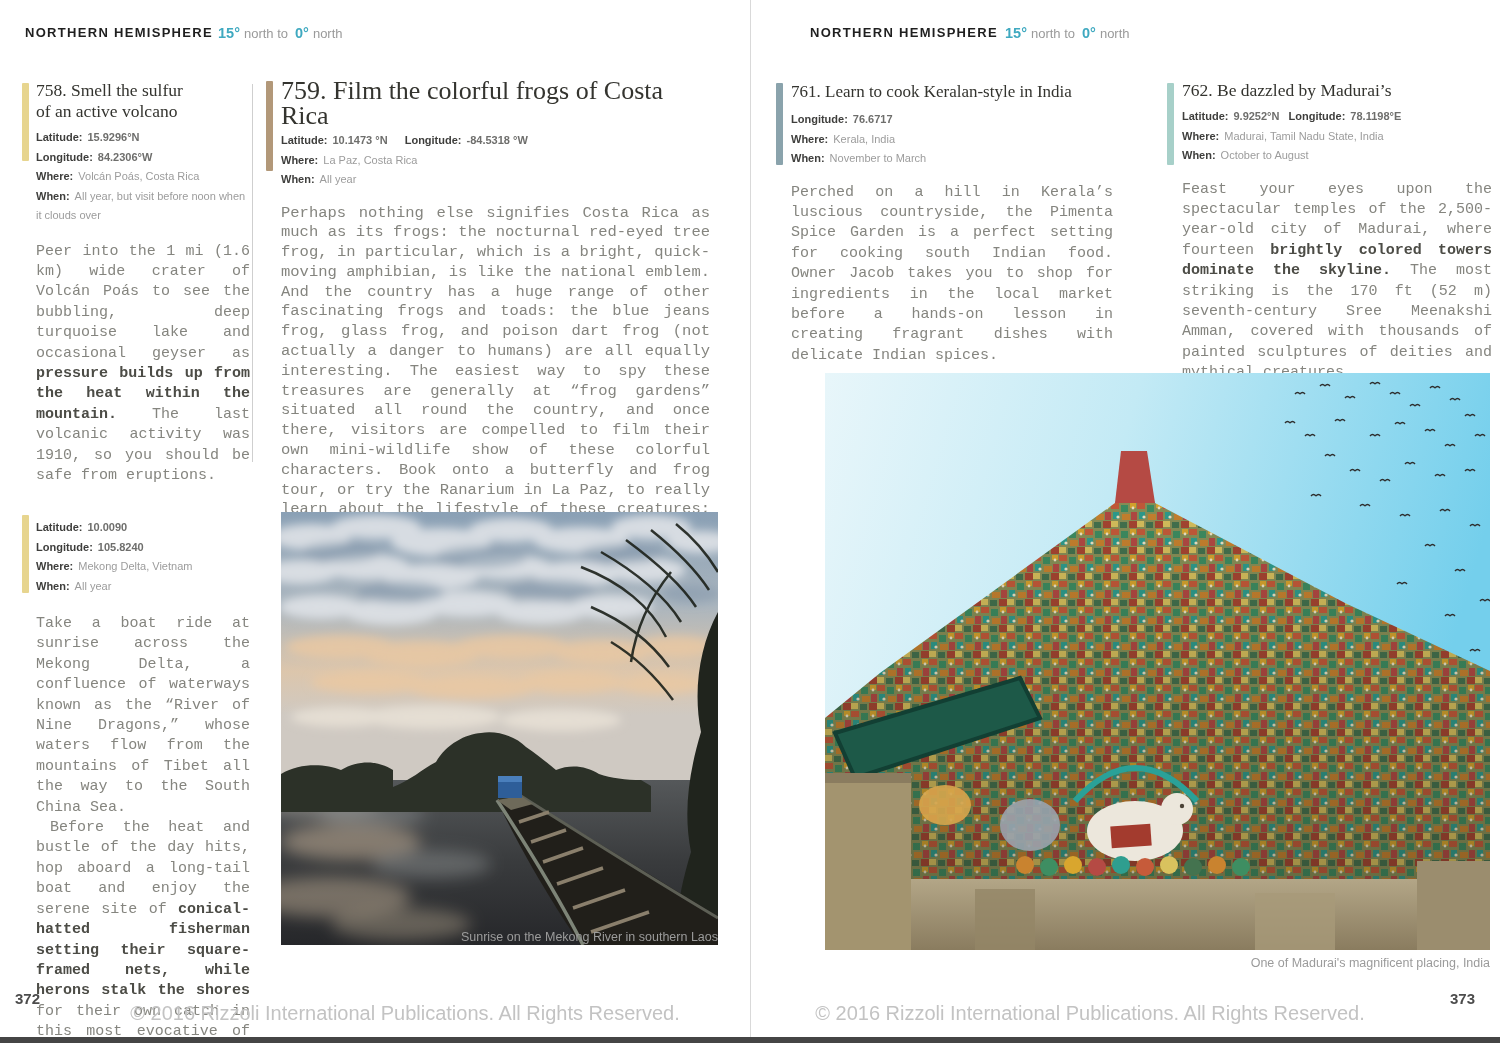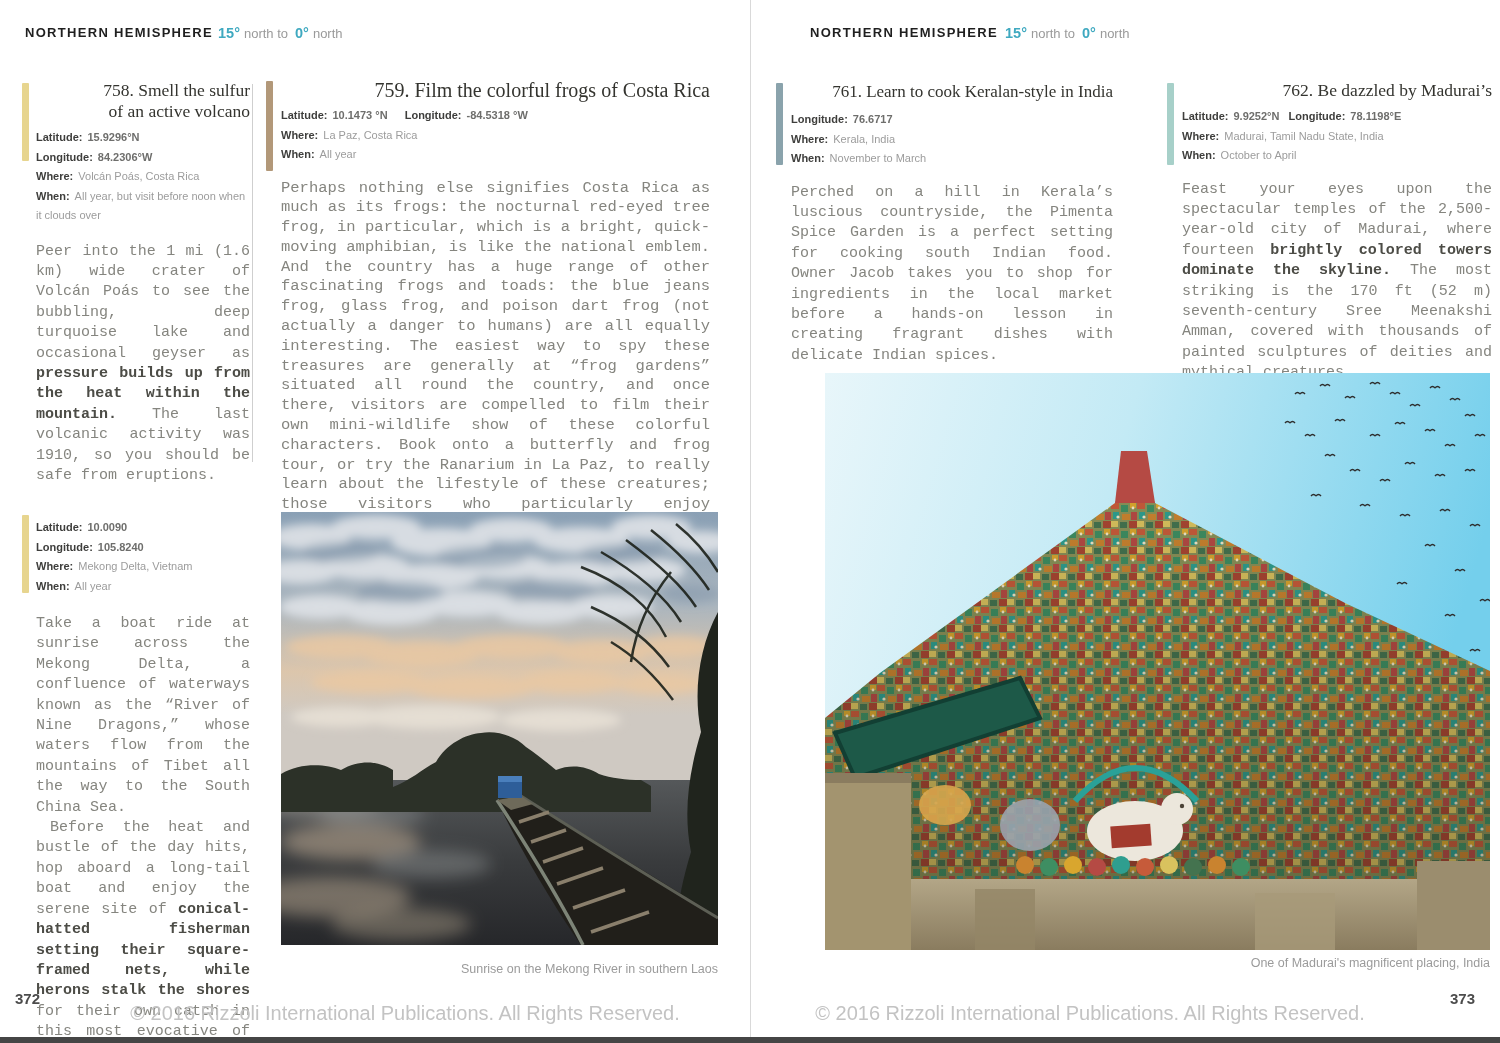--- a/index.html
+++ b/index.html
@@ -7,23 +7,23 @@
           font-family:"Liberation Sans",sans-serif;}
   
   .hdr-title{position:absolute;font-size:13px;font-weight:bold;letter-spacing:1.3px;color:#1f1f1f;}
   .hdr-range{position:absolute;font-size:13px;color:#9a9a9a;white-space:nowrap;}
   .deg{font-size:14.5px;font-weight:bold;margin-right:4px;}
   .rtext{margin-right:7px;}
   
   .entry{position:absolute;}
   .bar{position:absolute;left:0;top:3px;width:7px;border-radius:1px;}
   .econtent{position:relative;}
-  .title{font-family:"Liberation Serif",serif;color:#34342f;text-align:right;}
+  .title{font-family:"Liberation Serif",serif;color:#34342f;}
   .t2line{line-height:21px;font-size:17.5px;}
-  .t1line{line-height:25px;font-size:20px;}
+  .t1line{line-height:25px;font-size:26px;}
   .t1line-sm{line-height:24px;font-size:17px;}
   .meta{margin-top:6px;font-size:11px;line-height:19.5px;color:#9c9c9c;}
   .mlabel{font-weight:bold;color:#3e3e3c;margin-right:5px;}
   .mval-strong{font-weight:bold;color:#6e6e6c;}
   .mpair{margin-right:14px;}
   .body{font-family:Liberation Mono, monospace;font-size:15px;line-height:20.4px;
         text-align:justify;color:#85857f;}
   .body .bold{font-weight:bold;color:#4c4c46;}
   .p2{text-indent:14px;margin-top:0;}
   
@@ -125,21 +125,21 @@
     <div class="econtent" style="margin-left:15px;width:310px;">
       <div class="title t2line">
         <div>762. Be dazzled by Madurai’s</div>
       </div>
       <div class="meta">
         <div>
           <span class="mpair" style="margin-right:6px;"><span class="mlabel">Latitude:</span><span class="mval-strong">9.9252°N</span></span>
           <span class="mpair"><span class="mlabel">Longitude:</span><span class="mval-strong">78.1198°E</span></span>
         </div>
         <div><span class="mlabel">Where:</span><span>Madurai, Tamil Nadu State, India</span></div>
-        <div><span class="mlabel">When:</span><span>October to April</span></div>
+        <div><span class="mlabel">When:</span><span>October to August</span></div>
       </div>
       <div class="body" style="margin-top:14px;">
         <span>Feast your eyes upon the spectacular temples of the 2,500-year-old city of Madurai, where fourteen </span><span class="bold">brightly colored towers dominate the skyline.</span><span> The most striking is the 170 ft (52 m) seventh-century Sree Meenakshi Amman, covered with thousands of painted sculptures of deities and mythical creatures.</span>
       </div>
     </div>
   </div>
 
   <div class="photo" style="left:281px;top:512px;">
     <svg width="437" height="433" viewBox="0 0 437 433">
       <defs>
@@ -245,21 +245,21 @@
             <line x1="310" y1="420" x2="368" y2="400"></line>
         </g>
         <polygon points="216,288 240,284 252,292 230,298" fill="#6e6a5a"></polygon>
         <g>
           <rect x="217" y="264" width="24" height="22" fill="#2e5e99"></rect>
           <rect x="217" y="264" width="24" height="6" fill="#4a7fbc"></rect>
         </g>
       </g>
     </svg>
   </div>
-  <div class="caption" style="left:281px;top:962px;width:437px;">Sunrise on the Mekong River in southern Laos</div>
+  <div class="caption" style="left:281px;top:930px;width:437px;">Sunrise on the Mekong River in southern Laos</div>
 
   <div class="photo" style="left:825px;top:373px;">
     <svg width="665" height="577" viewBox="0 0 665 577">
       <defs>
         <linearGradient id="skyR" x1="0" y1="0" x2="1" y2="0.25">
           <stop offset="0" stop-color="#e8f6fa"></stop>
             <stop offset="0.45" stop-color="#c3eaf5"></stop>
           <stop offset="1" stop-color="#74cfec"></stop>
         </linearGradient>
         <linearGradient id="stoneR" x1="0" y1="0" x2="0" y2="1">

